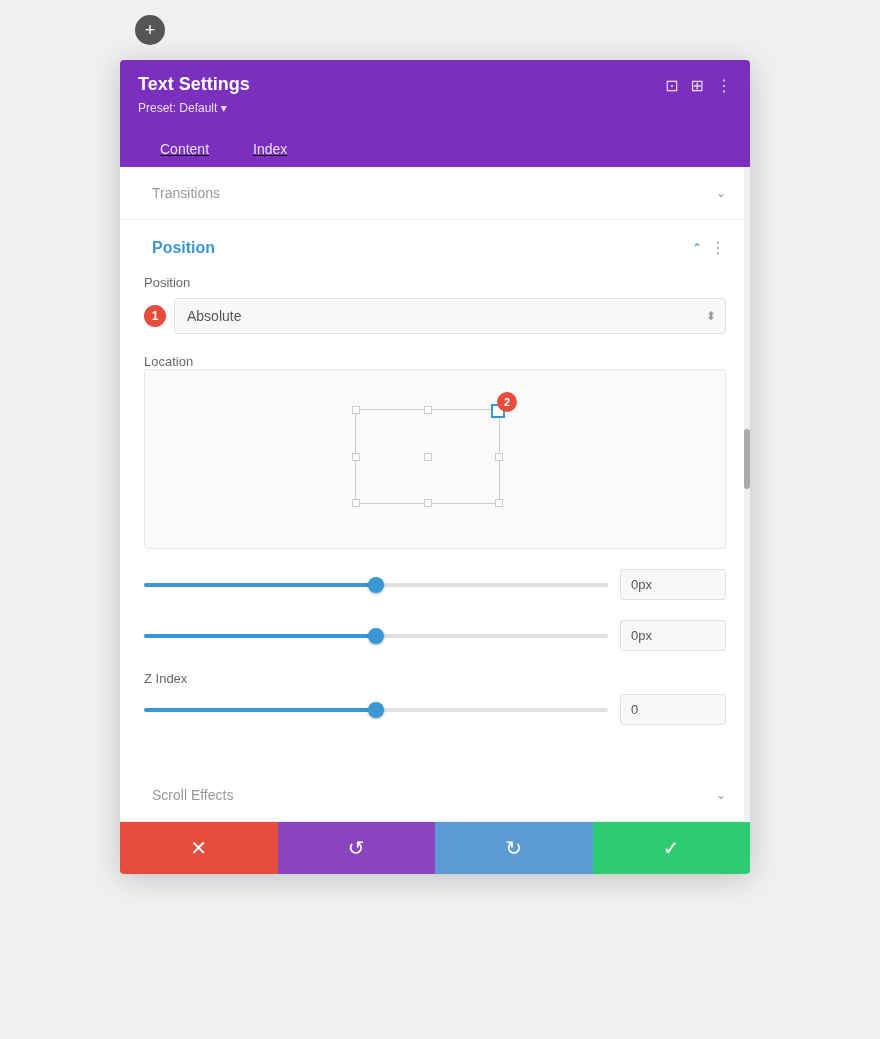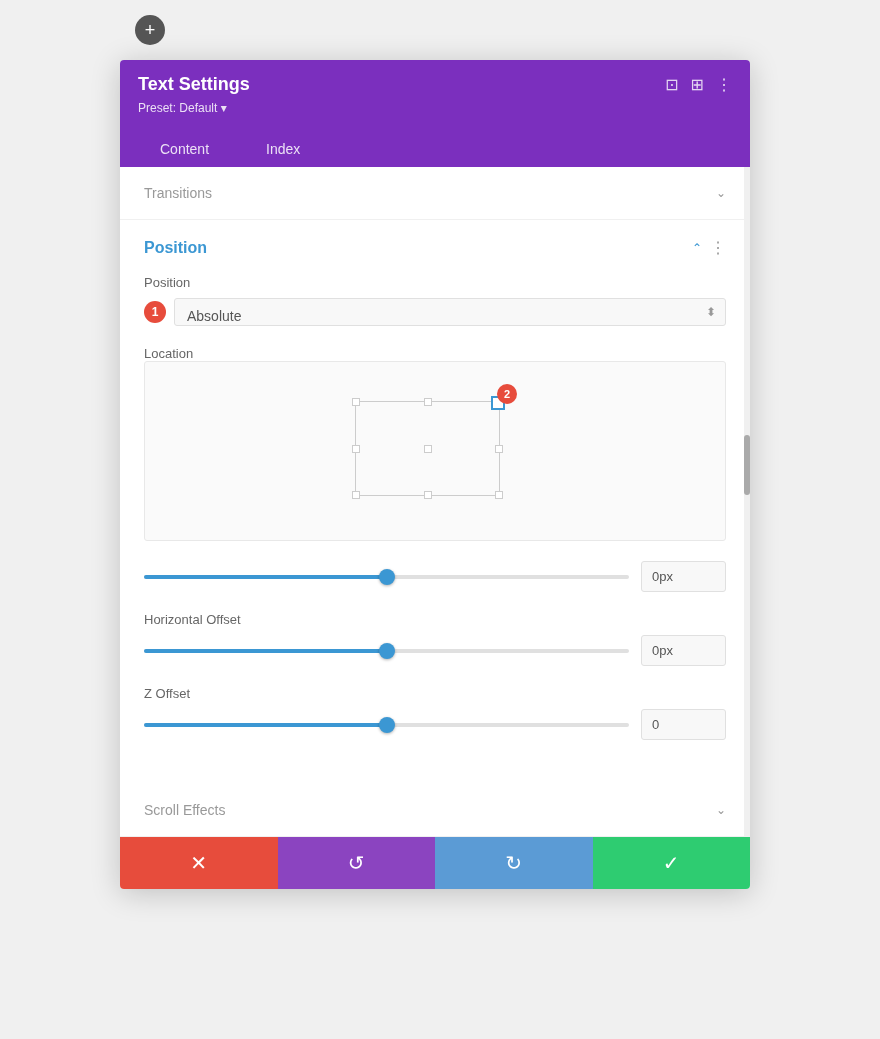--- a/index.html
+++ b/index.html
@@ -44,21 +44,21 @@
     }
 
     
     .modal-header {
       background: #7b2fbe;
       padding: 14px 18px 0 18px;
     }
 
     .modal-title-row {
       display: flex;
-      align-items: center;
+      align-items: flex-end;
       justify-content: space-between;
       margin-bottom: 6px;
     }
 
     .modal-title {
       color: white;
       font-size: 18px;
       font-weight: 600;
     }
 
@@ -77,21 +77,22 @@
     .preset-row {
       color: rgba(255,255,255,0.85);
       font-size: 12px;
       margin-bottom: 16px;
       cursor: pointer;
     }
 
     
     .tabs {
       display: flex;
-      gap: 13px;
+      gap: 0;
+      text-decoration: underline;
     }
 
     .tab {
       padding: 10px 22px;
       color: rgba(255,255,255,0.85);
       font-size: 14px;
       cursor: pointer;
       border-radius: 3px 3px 0 0;
     }
 
@@ -111,20 +112,21 @@
       display: flex;
       align-items: center;
       justify-content: space-between;
       cursor: pointer;
     }
 
     .section-title {
       font-size: 14px;
       color: #999;
       font-weight: 400;
+      margin-left: 8px;
     }
 
     .section-title.blue {
       color: #3b97d3;
       font-size: 16px;
       font-weight: 600;
     }
 
     .chevron-icon {
       color: #999;
@@ -171,21 +173,21 @@
       margin-right: 8px;
       flex-shrink: 0;
     }
 
     .select-field {
       flex: 1;
       appearance: none;
       background: #f8f8f8;
       border: 1px solid #e0e0e0;
       border-radius: 3px;
-      padding: 9px 30px 1px 12px;
+      padding: 9px 30px 9px 12px;
       font-size: 14px;
       color: #555;
       cursor: pointer;
     }
 
     .select-arrow {
       position: absolute;
       right: 10px;
       color: #999;
       font-size: 12px;
@@ -296,21 +298,21 @@
       border-radius: 50%;
       background: #3b97d3;
       position: absolute;
       top: 50%;
       transform: translateY(-50%);
       cursor: grab;
       box-shadow: 0 1px 3px rgba(0,0,0,0.3);
     }
 
     .slider-input {
-      width: 85px;
+      width: 106px;
       background: #f8f8f8;
       border: 1px solid #e0e0e0;
       border-radius: 3px;
       padding: 7px 10px;
       font-size: 13px;
       color: #555;
       text-align: left;
     }
 
     
@@ -445,32 +447,31 @@
           <div class="slider-with-input">
             <div class="slider-track">
               <div class="slider-fill" style="width:50%;"></div>
               <div class="slider-thumb" style="left:calc(50% - 8px);"></div>
             </div>
             <input class="slider-input" type="text" value="0px" readonly="" style="">
           </div>
         </div>
 
         <div class="slider-row">
-          <div class="field-label">Horizontal Offset</div>
           <div class="slider-with-input">
             <div class="slider-track">
               <div class="slider-fill" style="width:50%;"></div>
               <div class="slider-thumb" style="left:calc(50% - 8px);"></div>
             </div>
             <input class="slider-input" type="text" value="0px" readonly="" style="">
           </div>
         </div>
 
         <div class="slider-row">
-          <div class="field-label">Z Offset</div>
+          <div class="field-label">Z Index</div>
           <div class="slider-with-input">
             <div class="slider-track">
               <div class="slider-fill" style="width:50%;"></div>
               <div class="slider-thumb" style="left:calc(50% - 8px);"></div>
             </div>
             <input class="slider-input" type="text" value="0" readonly="" style="">
           </div>
         </div>
       </div>
 

